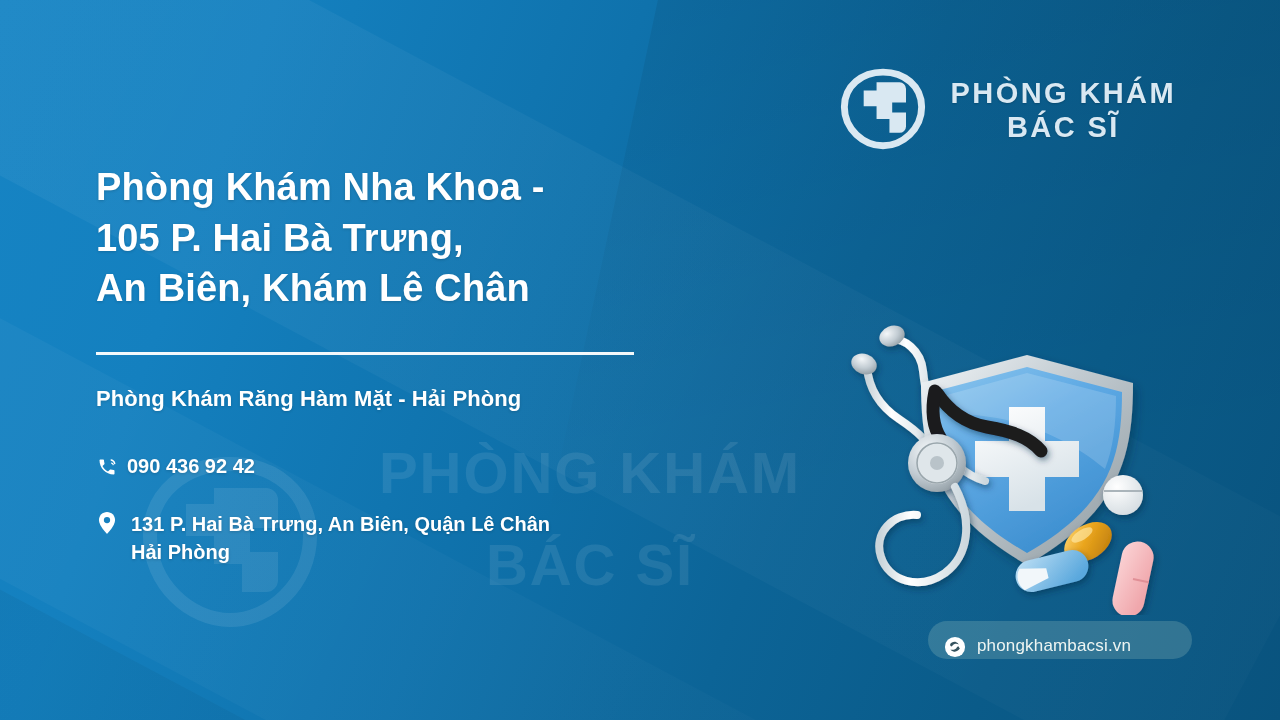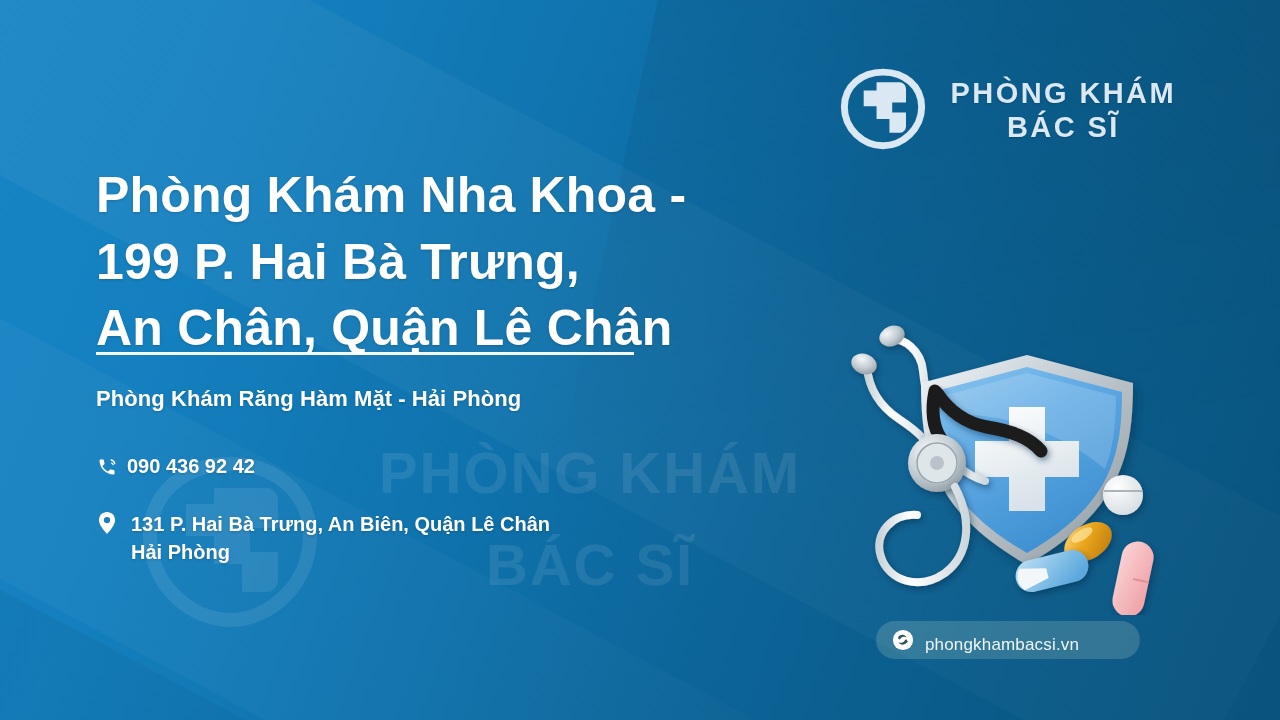--- a/index.html
+++ b/index.html
@@ -78,21 +78,21 @@
     line-height:1.18;
     text-shadow:0 1px 2px rgba(0,0,0,.18);
   }
   #logo .logo-l1 { font-size:29px; }
   #logo .logo-l2 { font-size:29px; }
 
   
   #title {
     position:absolute; left:96px; top:162px;
     color:#ffffff;
-    font-size:50px;
+    font-size:38px;
     font-weight:700;
     line-height:1.33;
     letter-spacing:.004em;
     text-shadow:0 1px 3px rgba(0,0,0,.16);
   }
   #title .tl { display:block; white-space:nowrap; }
 
   #divider {
     position:absolute; left:96px; top:352px;
     width:538px; height:3px;
@@ -118,26 +118,26 @@
     font-weight:700;
     text-shadow:0 1px 3px rgba(0,0,0,.18);
   }
   #contact-phone { top:455px;gap:9px; }
   #contact-address { top:510px; line-height:1.42;justify-content:flex-end; }
   .contact .ic { flex:0 0 auto; width:22px; display:flex; justify-content:center; padding-top:2px; }
   .contact .txt { white-space:pre-line; }
 
   
   #url-badge {
-    position:absolute; left:876px; top:621px;
+    position:absolute; left:928px; top:621px;
     width:264px; height:38px;
     border-radius:19px;
     background:rgba(183,214,199,.22);
-    display:flex; align-items:flex-end; gap:11px;
-    padding:4px 16px;
+    display:flex; align-items:flex-start; gap:11px;
+    padding:15px 16px;
   }
   #url-badge .u-txt {
     color:#eef5f2;
     font-size:17px;
     letter-spacing:.01em;
     white-space:nowrap;
   }
 
   
   #illustration { position:absolute; left:845px; top:315px; width:360px; height:300px; }
@@ -173,22 +173,22 @@
       </svg>
     </span>
     <div class="logo-text">
       <div class="logo-l1">PHÒNG KHÁM</div>
       <div class="logo-l2">BÁC SĨ</div>
     </div>
   </div>
 
   <h1 id="title">
     <span class="tl">Phòng Khám Nha Khoa -</span>
-    <span class="tl">199 P. Hai Bà Trưng,</span>
-    <span class="tl">An Chân, Quận Lê Chân</span>
+    <span class="tl">105 P. Hai Bà Trưng,</span>
+    <span class="tl">An Biên, Khám Lê Chân</span>
   </h1>
 
   <div id="divider"></div>
 
   <div id="subtitle">Phòng Khám Răng Hàm Mặt - Hải Phòng</div>
 
   <div class="contact" id="contact-phone">
     <span class="ic">
       <svg width="20" height="20" viewBox="0 0 24 24" fill="#ffffff">
         <path d="M6.6 10.8c1.5 2.9 3.7 5.1 6.6 6.6l2.2-2.2c.3-.3.7-.4 1.1-.2 1.1.4 2.3.6 3.5.6.6 0 1 .4 1 1V20c0 .6-.4 1-1 1C10.6 21 3 13.4 3 4c0-.6.4-1 1-1h3.4c.6 0 1 .4 1 1 0 1.2.2 2.4.6 3.5.1.4 0 .8-.2 1.1l-2.2 2.2z"></path>

